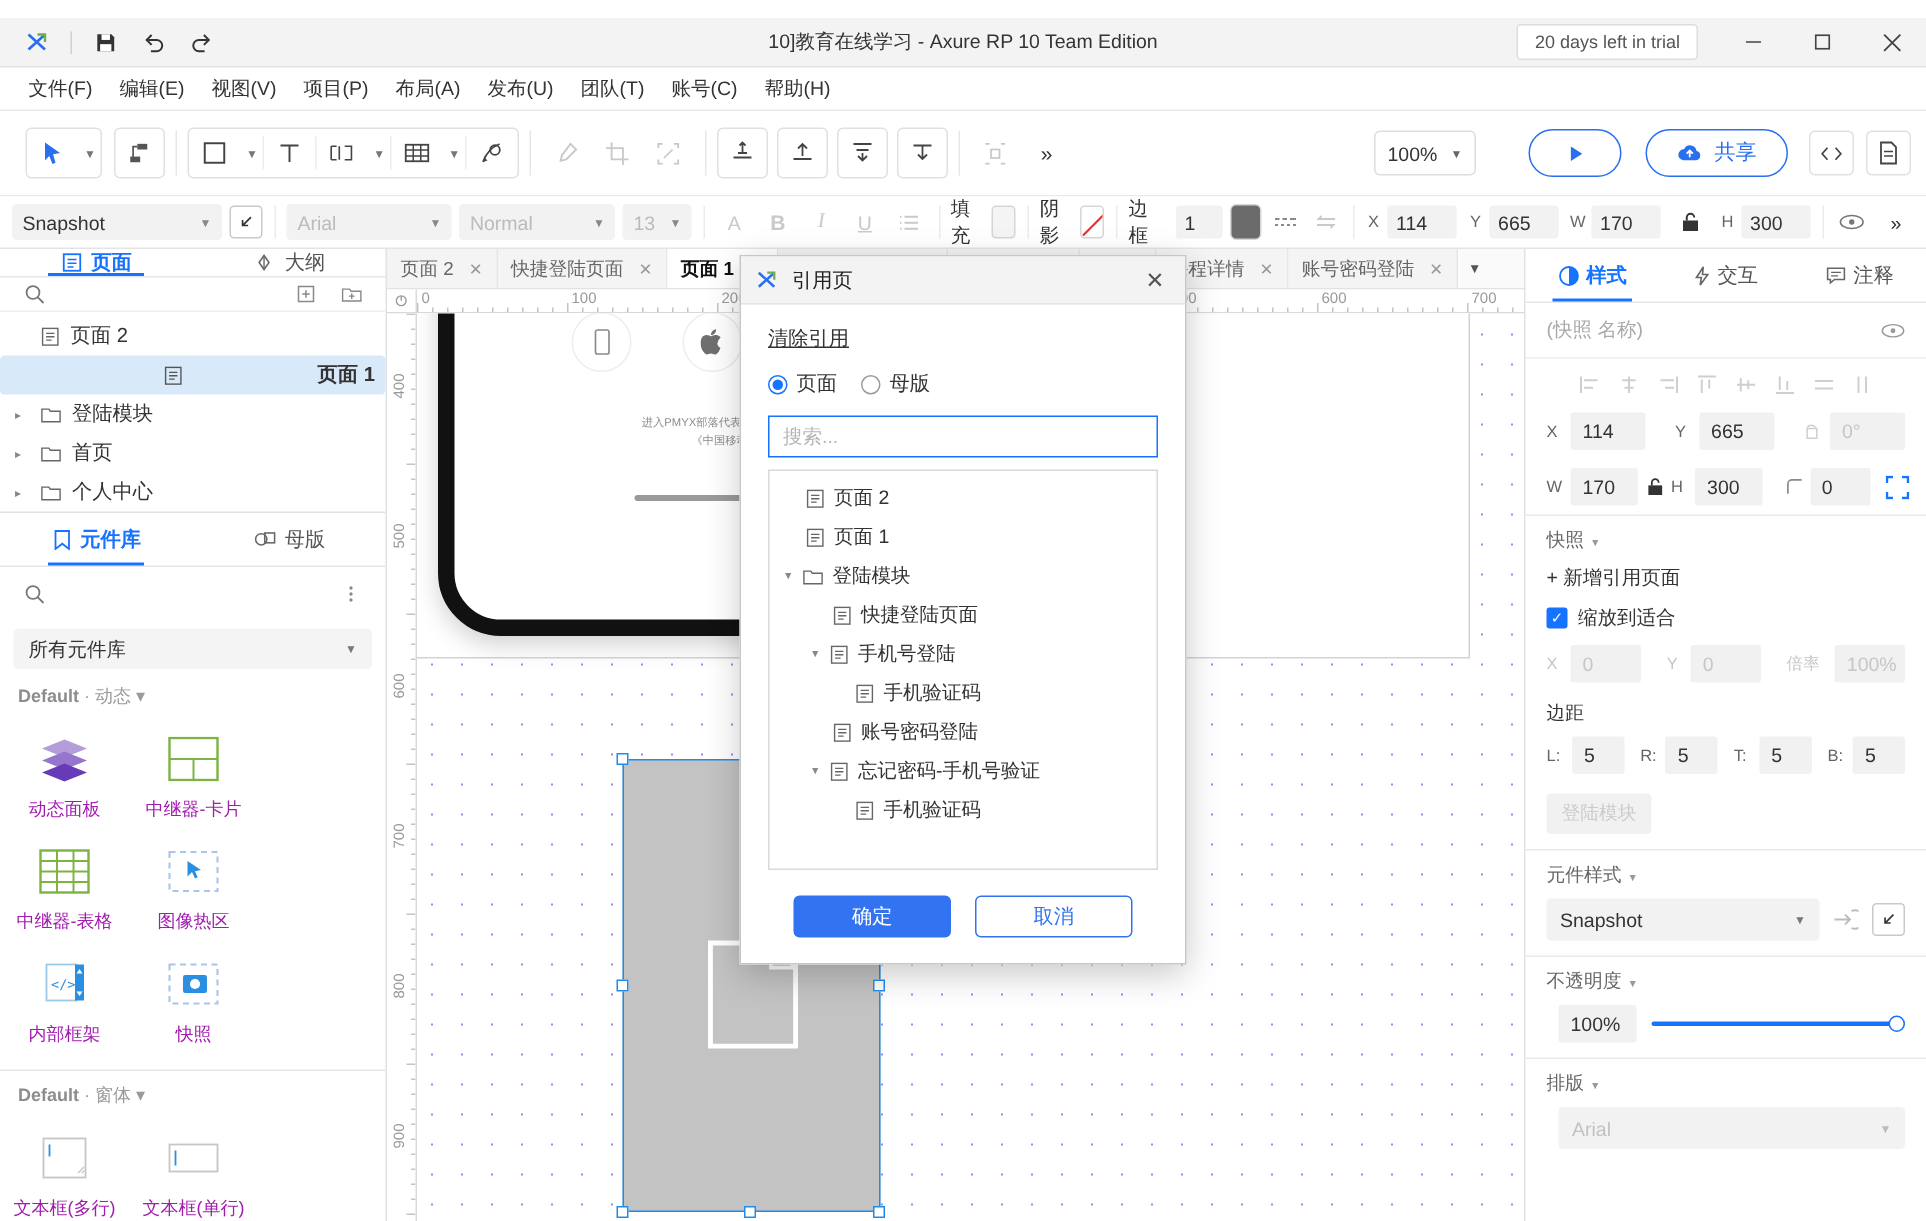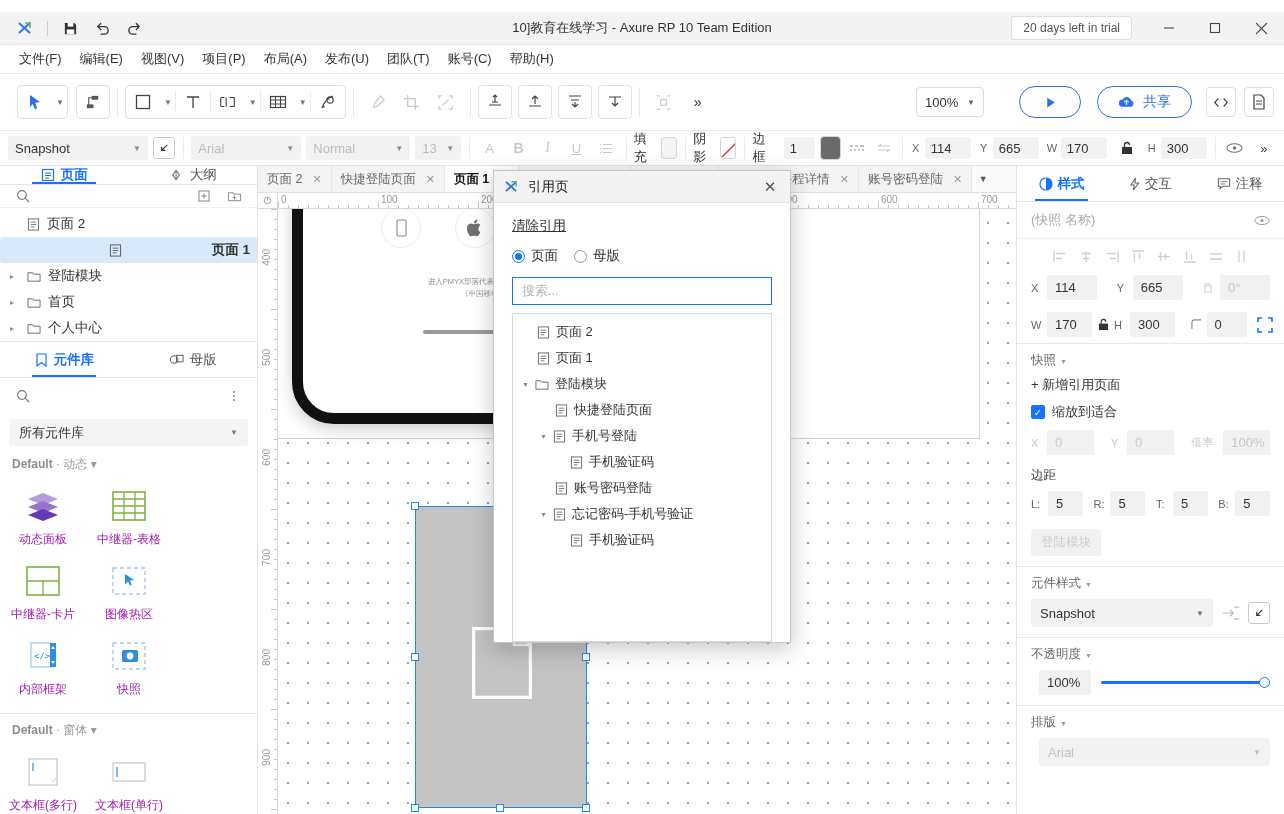--- a/index.html
+++ b/index.html
@@ -732,33 +732,33 @@
                   <path d="M20 11l15 6-15 6-15-6z" fill="#9575cd"></path>
                   <path d="M20 19l15 6-15 6-15-6z" fill="#673ab7"></path>
                 </svg>
             </div>
             <div class="cap">动态面板</div>
           </div>
           <div class="wcell">
             <div class="wicon">
               <svg width="34" height="30" viewBox="0 0 34 30">
                   <rect x="1" y="1" width="32" height="28" stroke="#7cb342" stroke-width="1.6" fill="none"></rect>
+                  <path d="M1 15h32M17 15v14" stroke="#7cb342" stroke-width="1.3"></path>
+                </svg>
+            </div>
+            <div class="cap">中继器-卡片</div>
+          </div>
+          <div class="wcell">
+            <div class="wicon">
+              <svg width="34" height="30" viewBox="0 0 34 30">
+                  <rect x="1" y="1" width="32" height="28" stroke="#7cb342" stroke-width="1.6" fill="none"></rect>
                   <path d="M1 8h32M1 15h32M1 22h32M12 1v28M23 1v28" stroke="#7cb342" stroke-width="1.3"></path>
                 </svg>
             </div>
             <div class="cap">中继器-表格</div>
-          </div>
-          <div class="wcell">
-            <div class="wicon">
-              <svg width="34" height="30" viewBox="0 0 34 30">
-                  <rect x="1" y="1" width="32" height="28" stroke="#7cb342" stroke-width="1.6" fill="none"></rect>
-                  <path d="M1 15h32M17 15v14" stroke="#7cb342" stroke-width="1.3"></path>
-                </svg>
-            </div>
-            <div class="cap">中继器-卡片</div>
           </div>
           <div class="wcell">
             <div class="wicon">
               <svg width="34" height="28" viewBox="0 0 34 28">
                   <rect x="1" y="1" width="32" height="26" stroke="#a9c6e8" stroke-width="1.4" fill="none" stroke-dasharray="4 3"></rect>
                   <path d="M13 7l9 6-4 .8 1.8 4-1.8.8-2-4.2-3 3z" fill="#2a8fe0"></path>
                 </svg>
             </div>
             <div class="cap">图像热区</div>
           </div>
@@ -1381,16 +1381,20 @@
               </svg>
             <span>手机验证码</span>
           </div>
           <div class="mrow" style="padding-left:9px">
             
             
             
           </div>
         </div>
       </div>
+      <div class="mfoot">
+        <div class="mbtn primary">确定</div>
+        <div class="mbtn ghost">取消</div>
+      </div>
     </div>
   </div>
 
 </div>
 
 </body></html>

